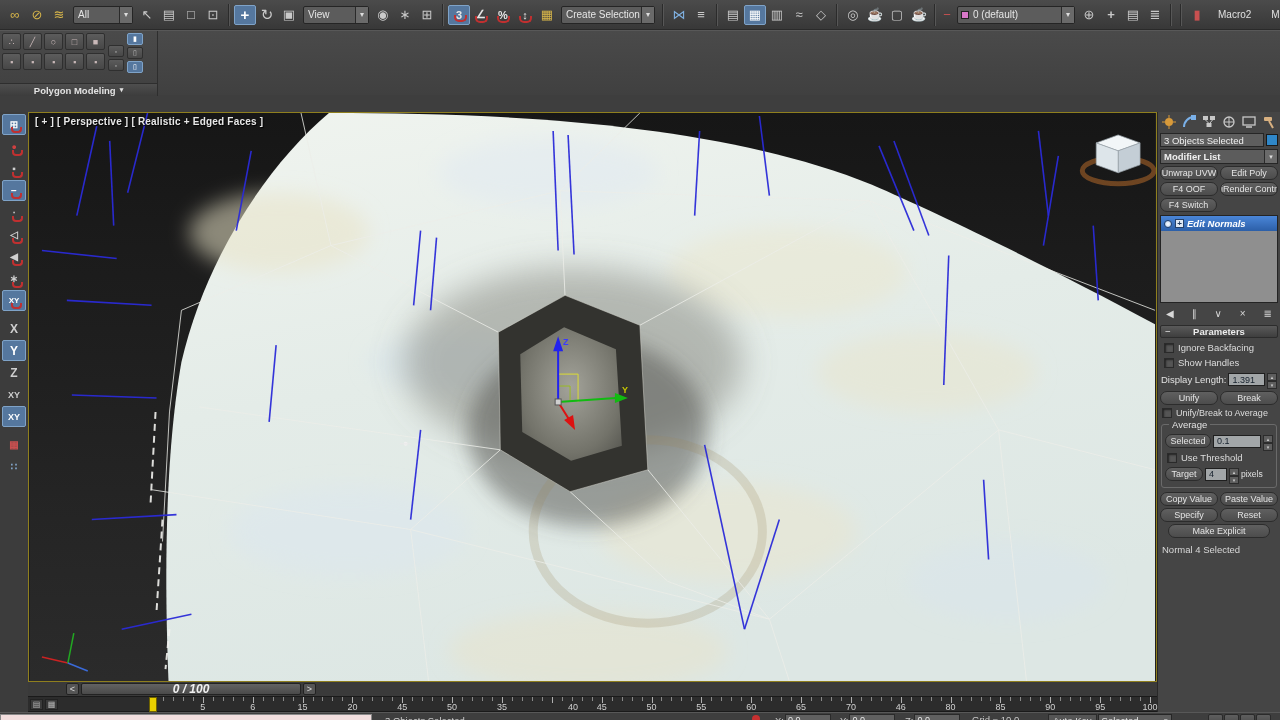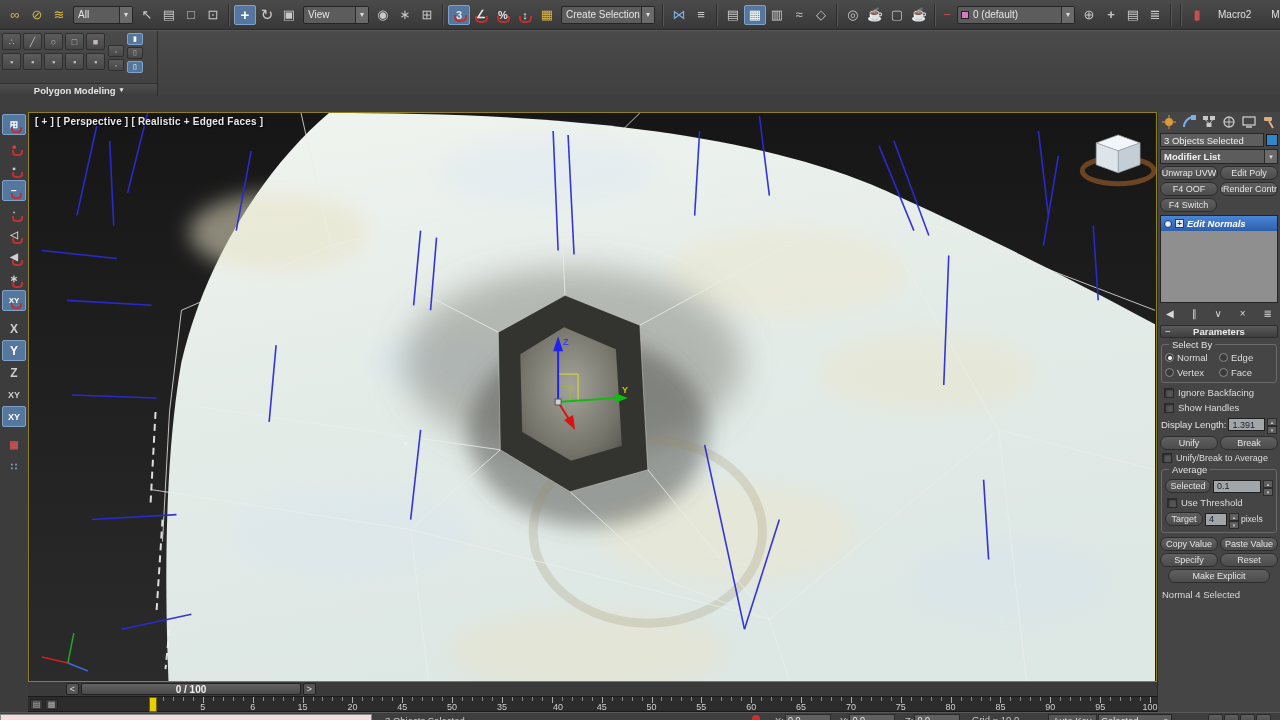--- a/index.html
+++ b/index.html
@@ -113,21 +113,21 @@
   .spinner i { flex:1; background:#5e5e5e; border:1px solid #2c2c2c; color:#ccc; font-size:5px;
     display:flex; align-items:center; justify-content:center; font-style:normal; }
   .cp-status { margin:6px 4px; color:#d8d8d8; font-size:9.5px; }
 
   
   .time-slider-row { position:absolute; left:28px; top:682px; width:1129px; height:14px; background:#3a3a3a; }
   .ts-arrow { position:absolute; top:1px; width:13px; height:12px; background:#555; border:1px solid #222;
     color:#ddd; font-size:9px; display:flex; align-items:center; justify-content:center; border-radius:2px; }
   .ts-handle { position:absolute; left:53px; top:1px; width:220px; height:12px; background:linear-gradient(#636363,#4a4a4a);
     border:1px solid #222; border-radius:2px; display:flex; align-items:center; justify-content:center;
-    color:#f0f0f0; font-size:10px; font-weight:bold; }
+    color:#f0f0f0; font-size:12px; font-weight:bold;font-style:italic; }
   .track-bar { position:absolute; left:28px; top:696px; width:1129px; height:16px; background:#2c2c2c;
     border-top:1px solid #1a1a1a; border-bottom:1px solid #1a1a1a; }
   .tb-keyicons { position:absolute; left:2px; top:2px; display:flex; gap:2px; }
   .tb-keyicons span { width:13px; height:11px; display:flex; align-items:center; justify-content:center;
     font-size:8px; color:#bbb; background:#3a3a3a; border:1px solid #222; }
   .ruler { position:absolute; left:0; top:0; width:1129px; height:16px; }
   .tick { position:absolute; top:0; width:1px; height:4px; background:#8a8a8a; }
   .tick.major { height:6px; background:#b0b0b0; }
   .tick-label { position:absolute; top:5px; transform:translateX(-50%); font-size:9px; color:#d0d0d0; }
   .frame-marker { position:absolute; left:121px; top:0; width:8px; height:15px; background:#e8cf00; border:1px solid #6f6200; }
@@ -493,41 +493,20 @@
     <span class="st-icon">∨</span>
     <span class="st-icon">×</span>
     <span class="st-icon">≣</span>
   </div>
 
   <div class="rollout">
     <span class="minus">−</span>
     <span>Parameters</span>
   </div>
 
-  <div class="grp">
-    <span class="grp-title">Select By</span>
-    <div class="radio-grid">
-      <span class="rad-item">
-          <i class="rad sel"></i>
-          <span>Normal</span>
-        </span>
-      <span class="rad-item">
-          <i class="rad"></i>
-          <span>Edge</span>
-        </span>
-      <span class="rad-item">
-          <i class="rad"></i>
-          <span>Vertex</span>
-        </span>
-      <span class="rad-item">
-          <i class="rad"></i>
-          <span>Face</span>
-        </span>
-    </div>
-  </div>
 
   <div class="chk-row">
     <span class="chk"></span>
     <span>Ignore Backfacing</span>
   </div>
   <div class="chk-row">
     <span class="chk"></span>
     <span>Show Handles</span>
   </div>
 
@@ -701,28 +680,28 @@
       <i class="tick" style="left: 1102.06px;"></i>
       <i class="tick" style="left: 1112.03px;"></i>
       <i class="tick major" style="left: 1122px;"></i>
       <span class="tick-label" style="left: 174.85px;">5</span>
       <span class="tick-label" style="left: 224.7px;">6</span>
       <span class="tick-label" style="left: 274.55px;">15</span>
       <span class="tick-label" style="left: 324.4px;">20</span>
       <span class="tick-label" style="left: 374.25px;">45</span>
       <span class="tick-label" style="left: 424.1px;">50</span>
       <span class="tick-label" style="left: 473.95px;">35</span>
-      <span class="tick-label" style="left: 530px;">40</span>
+      <span class="tick-label" style="left: 545px;">40</span>
       <span class="tick-label" style="left: 573.65px;">45</span>
       <span class="tick-label" style="left: 623.5px;">50</span>
       <span class="tick-label" style="left: 673.35px;">55</span>
       <span class="tick-label" style="left: 723.2px;">60</span>
       <span class="tick-label" style="left: 773.05px;">65</span>
       <span class="tick-label" style="left: 822.9px;">70</span>
-      <span class="tick-label" style="left: 872.75px;">75</span>
+      <span class="tick-label" style="left: 872.75px;">46</span>
       <span class="tick-label" style="left: 922.6px;">80</span>
       <span class="tick-label" style="left: 972.45px;">85</span>
       <span class="tick-label" style="left: 1022.3px;">90</span>
       <span class="tick-label" style="left: 1072.15px;">95</span>
       <span class="tick-label" style="left: 1122px;">100</span>
     </div>
   <div class="frame-marker"></div>
 </div>
 
 <div class="status-bar">

